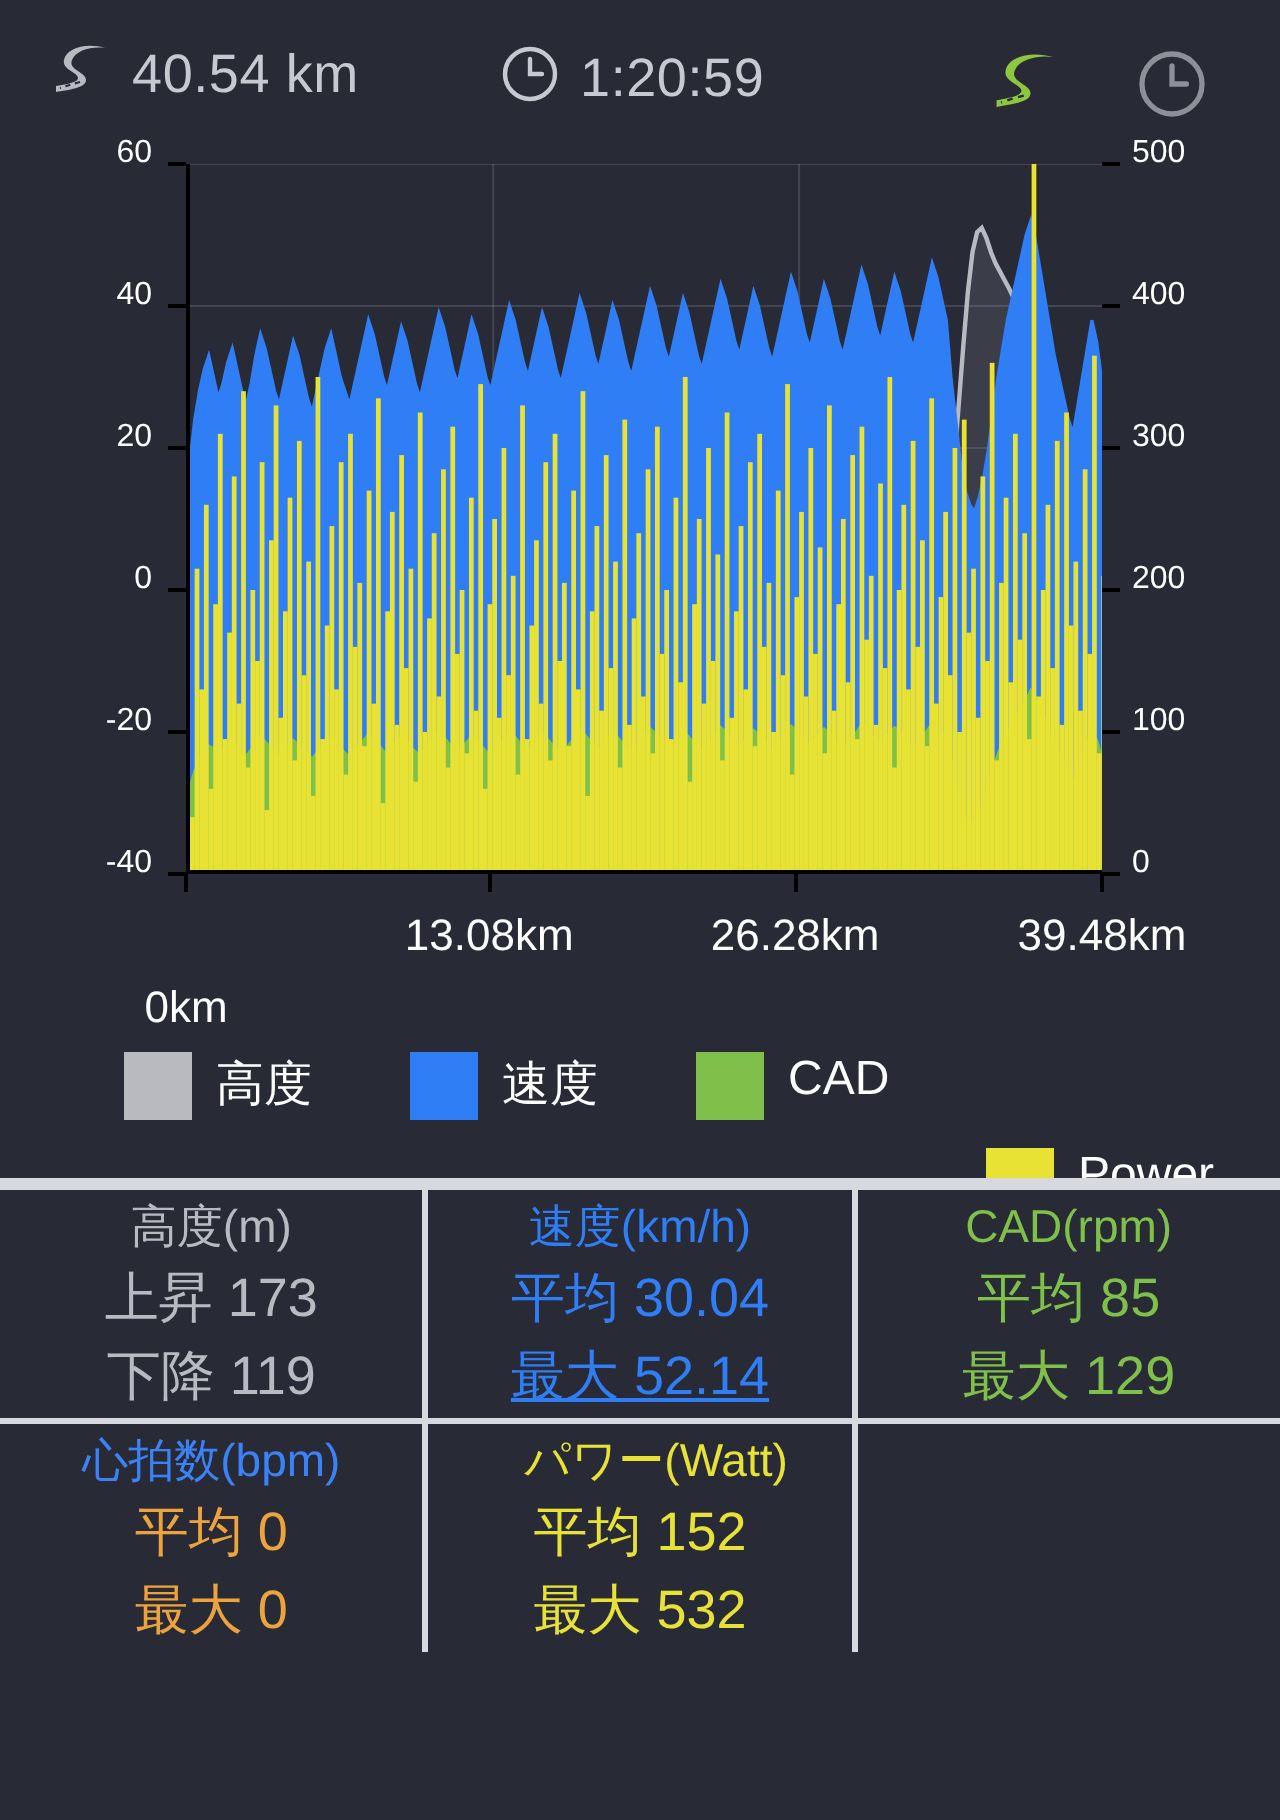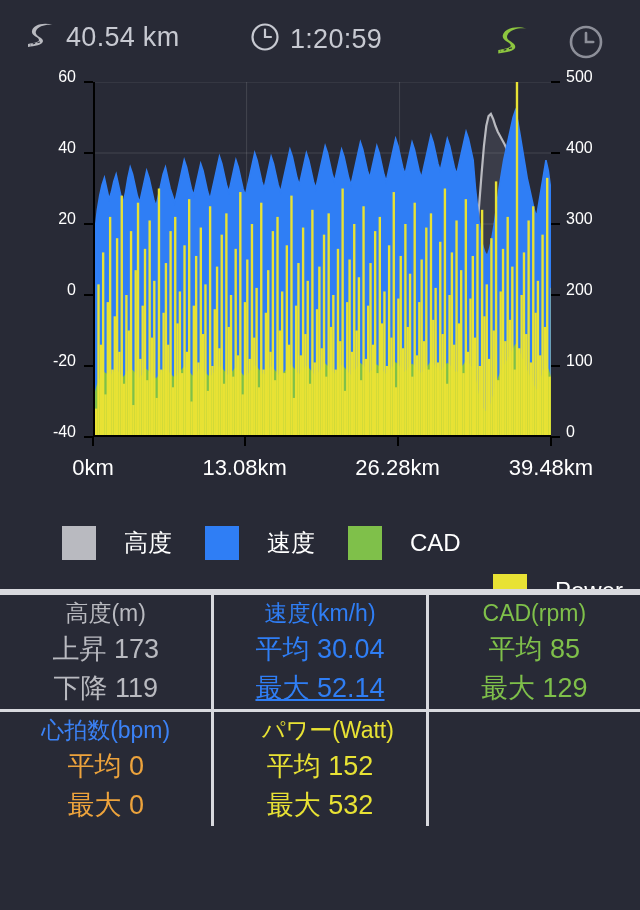--- a/index.html
+++ b/index.html
@@ -42,21 +42,21 @@
 
   .xlabel {
     position: absolute; top: 385px; font-size: 22px; color: #ffffff;
     font-family: "Liberation Sans", sans-serif; text-align: center;
     transform: translateX(-50%); white-space: nowrap;
   }
   .xtick { position: absolute; top: 367px; width: 2px; height: 9px; background: #000; }
 
   
   .legend { position: absolute; left: 0; top: 518px; width: 640px; height: 52px; }
-  .legend-item { position: absolute; display: flex; align-items: center; gap: 28px; }
+  .legend-item { position: absolute; display: flex; gap: 12px; }
   .swatch { width: 34px; height: 34px; display: block; }
   .legend-text {
     font-size: 24px; color: #ffffff; font-family: "Liberation Sans", sans-serif;
     white-space: nowrap;
   }
 
   
   .stats {
     position: absolute; left: 0; top: 589px; width: 640px; height: 237px;
     display: grid; grid-template-columns: 1fr 1fr 1fr; grid-template-rows: 1fr 1fr;
@@ -350,21 +350,21 @@
         <div class="axis-label axis-right" style="top: 69px;">400</div>
         <div class="tick-r" style="top: 82px;"></div>
         <div class="axis-label axis-right" style="top: 140px;">300</div>
         <div class="tick-r" style="top: 153px;"></div>
         <div class="axis-label axis-right" style="top: 211px;">200</div>
         <div class="tick-r" style="top: 224px;"></div>
         <div class="axis-label axis-right" style="top: 282px;">100</div>
         <div class="tick-r" style="top: 295px;"></div>
         <div class="axis-label axis-right" style="top: 353px;">0</div>
         <div class="tick-r" style="top: 366px;"></div>
-        <div class="xlabel" style="left: 93px;">0km</div>
+        <div class="xlabel" style="left: 93px; margin-top: 36px;">0km</div>
         <div class="xtick" style="left: 92px;"></div>
         <div class="xlabel" style="left: 244.598px;">13.08km</div>
         <div class="xtick" style="left: 243.598px;"></div>
         <div class="xlabel" style="left: 397.57px;">26.28km</div>
         <div class="xtick" style="left: 396.57px;"></div>
         <div class="xlabel" style="left: 551px;">39.48km</div>
         <div class="xtick" style="left: 550px;"></div>
       </div>
   </div>
 

